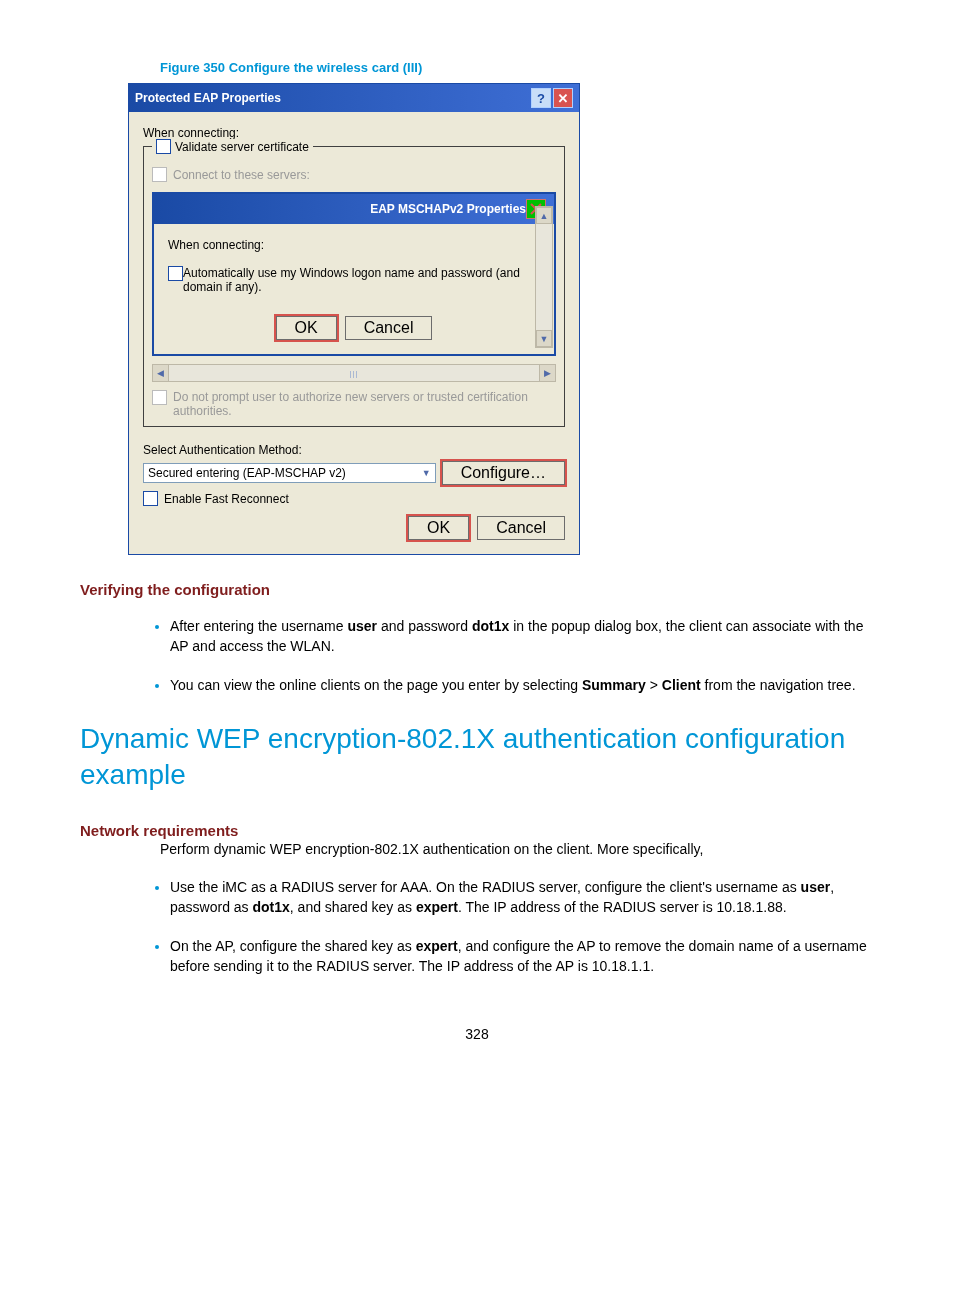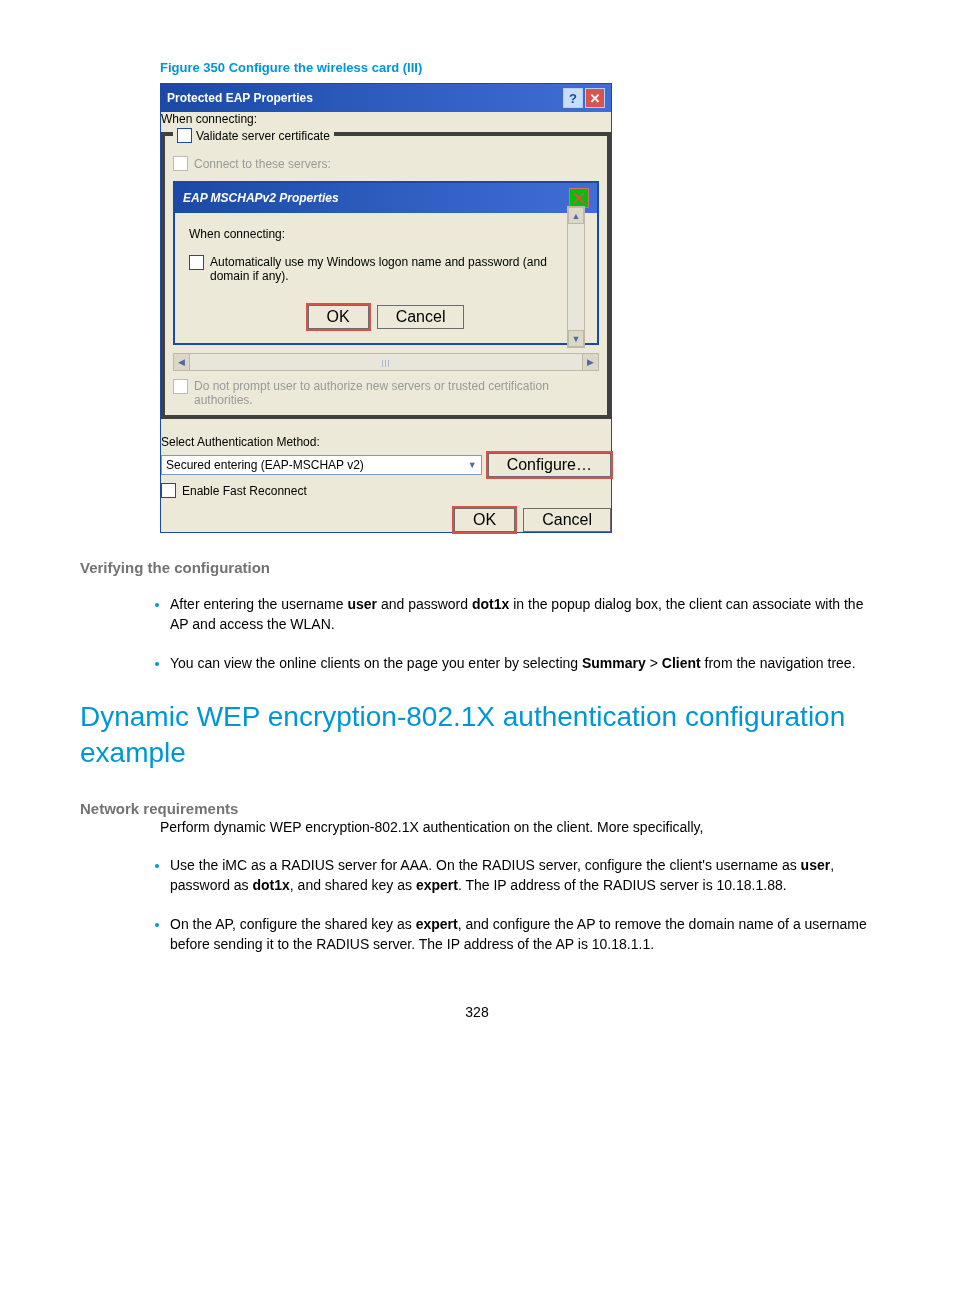--- a/index.html
+++ b/index.html
@@ -15,21 +15,21 @@
   .fig-caption {
     color: #0096d6;
     font-weight: bold;
     font-size: 13px;
     margin-left: 80px;
     margin-bottom: 8px;
   }
   .dialog-outer {
     width: 450px;
     border: 1px solid #1a4aa5;
-    margin-left: 80px;
+    margin-left: 48px;
     background: #be185d;
     font-family: Tahoma, Arial, sans-serif;
     font-size: 12px;
     position: relative;
   }
   .title-bar {
     background: linear-gradient(to right, #1a4aa5, #3f6fd6);
     color: #fff;
     padding: 4px 6px;
     display: flex;
@@ -52,25 +52,26 @@
     color: #fff;
     font-weight: bold;
     font-size: 13px;
     box-sizing: border-box;
   }
   .help-btn {
     background: #c8ddf8;
     color: #1a4aa5;
   }
   .dialog-body {
+    padding: 14px;
     background: #ece9d8;
   }
   .label-txt { margin-bottom: 6px; }
   .fieldset {
-    border: 4px solid #404040;
+    border: 1px solid #404040;
     padding: 8px;
     margin-top: 4px;
     position: relative;
   }
   .fieldset .legend {
     position: relative;
     top: -16px;
     background: #ece9d8;
     padding: 0 4px;
     display: inline-flex;
@@ -90,24 +91,23 @@
     border: 2px solid #1a4aa5;
     background: #ece9d8;
     margin-top: -10px;
     margin-bottom: 8px;
   }
   .inner-title {
     background: linear-gradient(to right, #1a4aa5, #3f6fd6);
     color: #fff;
     padding: 5px 8px;
     display: flex;
-    justify-content: space-between;
+    justify-content: flex-end;
     align-items: center;
     font-weight: bold;
-    font-style: italic;
   }
   .close-x {
     width: 20px;
     height: 20px;
     background: #00c000;
     border: 2px solid #d6534d;
     display: flex;
     align-items: center;
     justify-content: center;
     position: relative;
@@ -120,21 +120,21 @@
   .close-x::before, .close-x::after {
     content: "";
     position: absolute;
     width: 14px;
     height: 2px;
     background: #d6534d;
   }
   .close-x::before { transform: rotate(45deg); }
   .close-x::after  { transform: rotate(-45deg); }
   .inner-body { padding: 14px; }
-  .chk-row { display: flex; align-items: flex-start; gap: 6px; margin: 14px 0 22px; }
+  .chk-row { display: flex; align-items: flex-start; margin: 14px 0 22px; }
   .btn-row { display: flex; gap: 8px; justify-content: center; }
   .win-btn {
     border: 1px solid #6c6c6c;
     background: #ece9d8;
     padding: 2px 18px;
     font-family: Tahoma, Arial, sans-serif;
     font-size: 16px;
   }
   .btn-highlight { outline: 2px solid #d6534d; }
   .scroll-col {
@@ -180,21 +180,21 @@
     flex: 1;
     border: 1px solid #7f9db9;
     background: #fff;
     padding: 2px 4px;
     display: flex;
     justify-content: space-between;
     align-items: center;
   }
   .dd-arrow { color: #506aa9; font-size: 9px; }
   .cfg-btn-hl { outline: 2px solid #d6534d; }
-  .section-link { color: #737373; font-weight: bold; font-size: 15px; margin-top: 26px; }
+  .section-link { color: #7f1d1d; font-weight: bold; font-size: 15px; margin-top: 26px; }
   .body-text { margin-left: 80px; line-height: 1.45; }
   ul.bullets { margin-left: 60px; padding-left: 30px; }
   ul.bullets li { margin: 18px 0; line-height:1.45; }
   ul.bullets li::marker { color:#0096d6; font-size:14px; }
   .h2 {
     color: #0096d6;
     font-size: 28px;
     font-weight: normal;
     margin: 26px 0 12px;
     line-height: 1.3;

